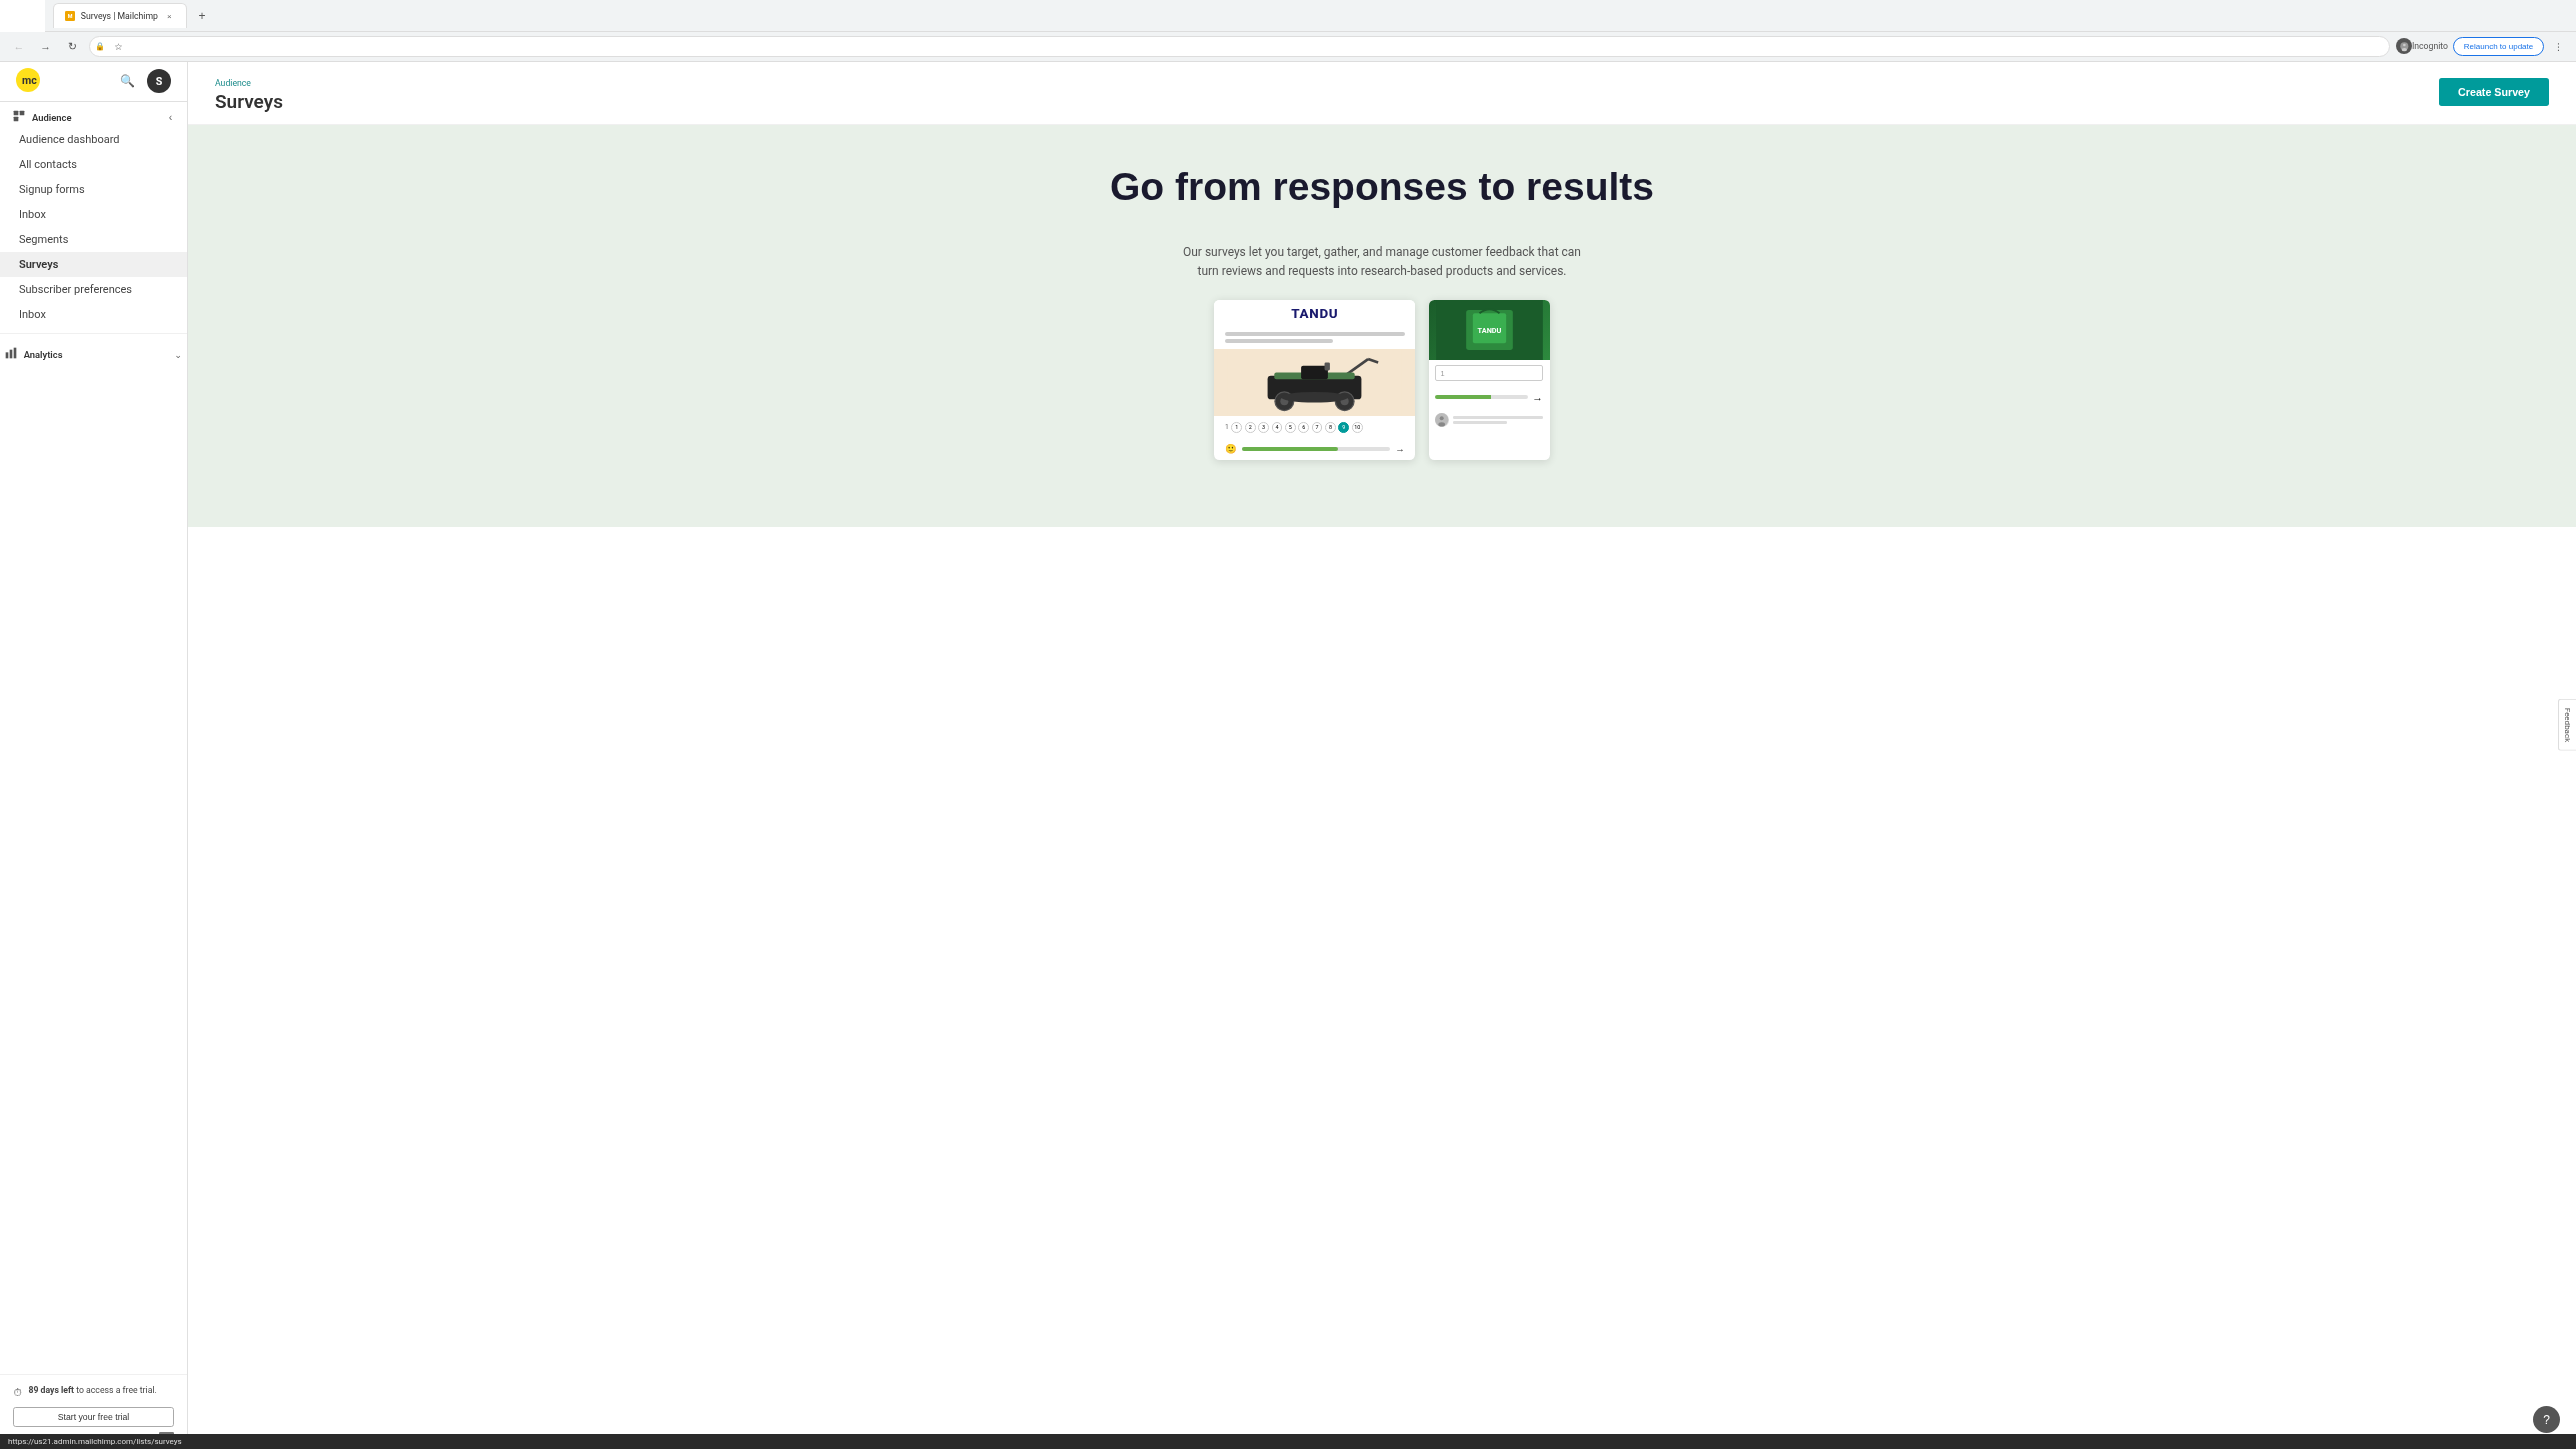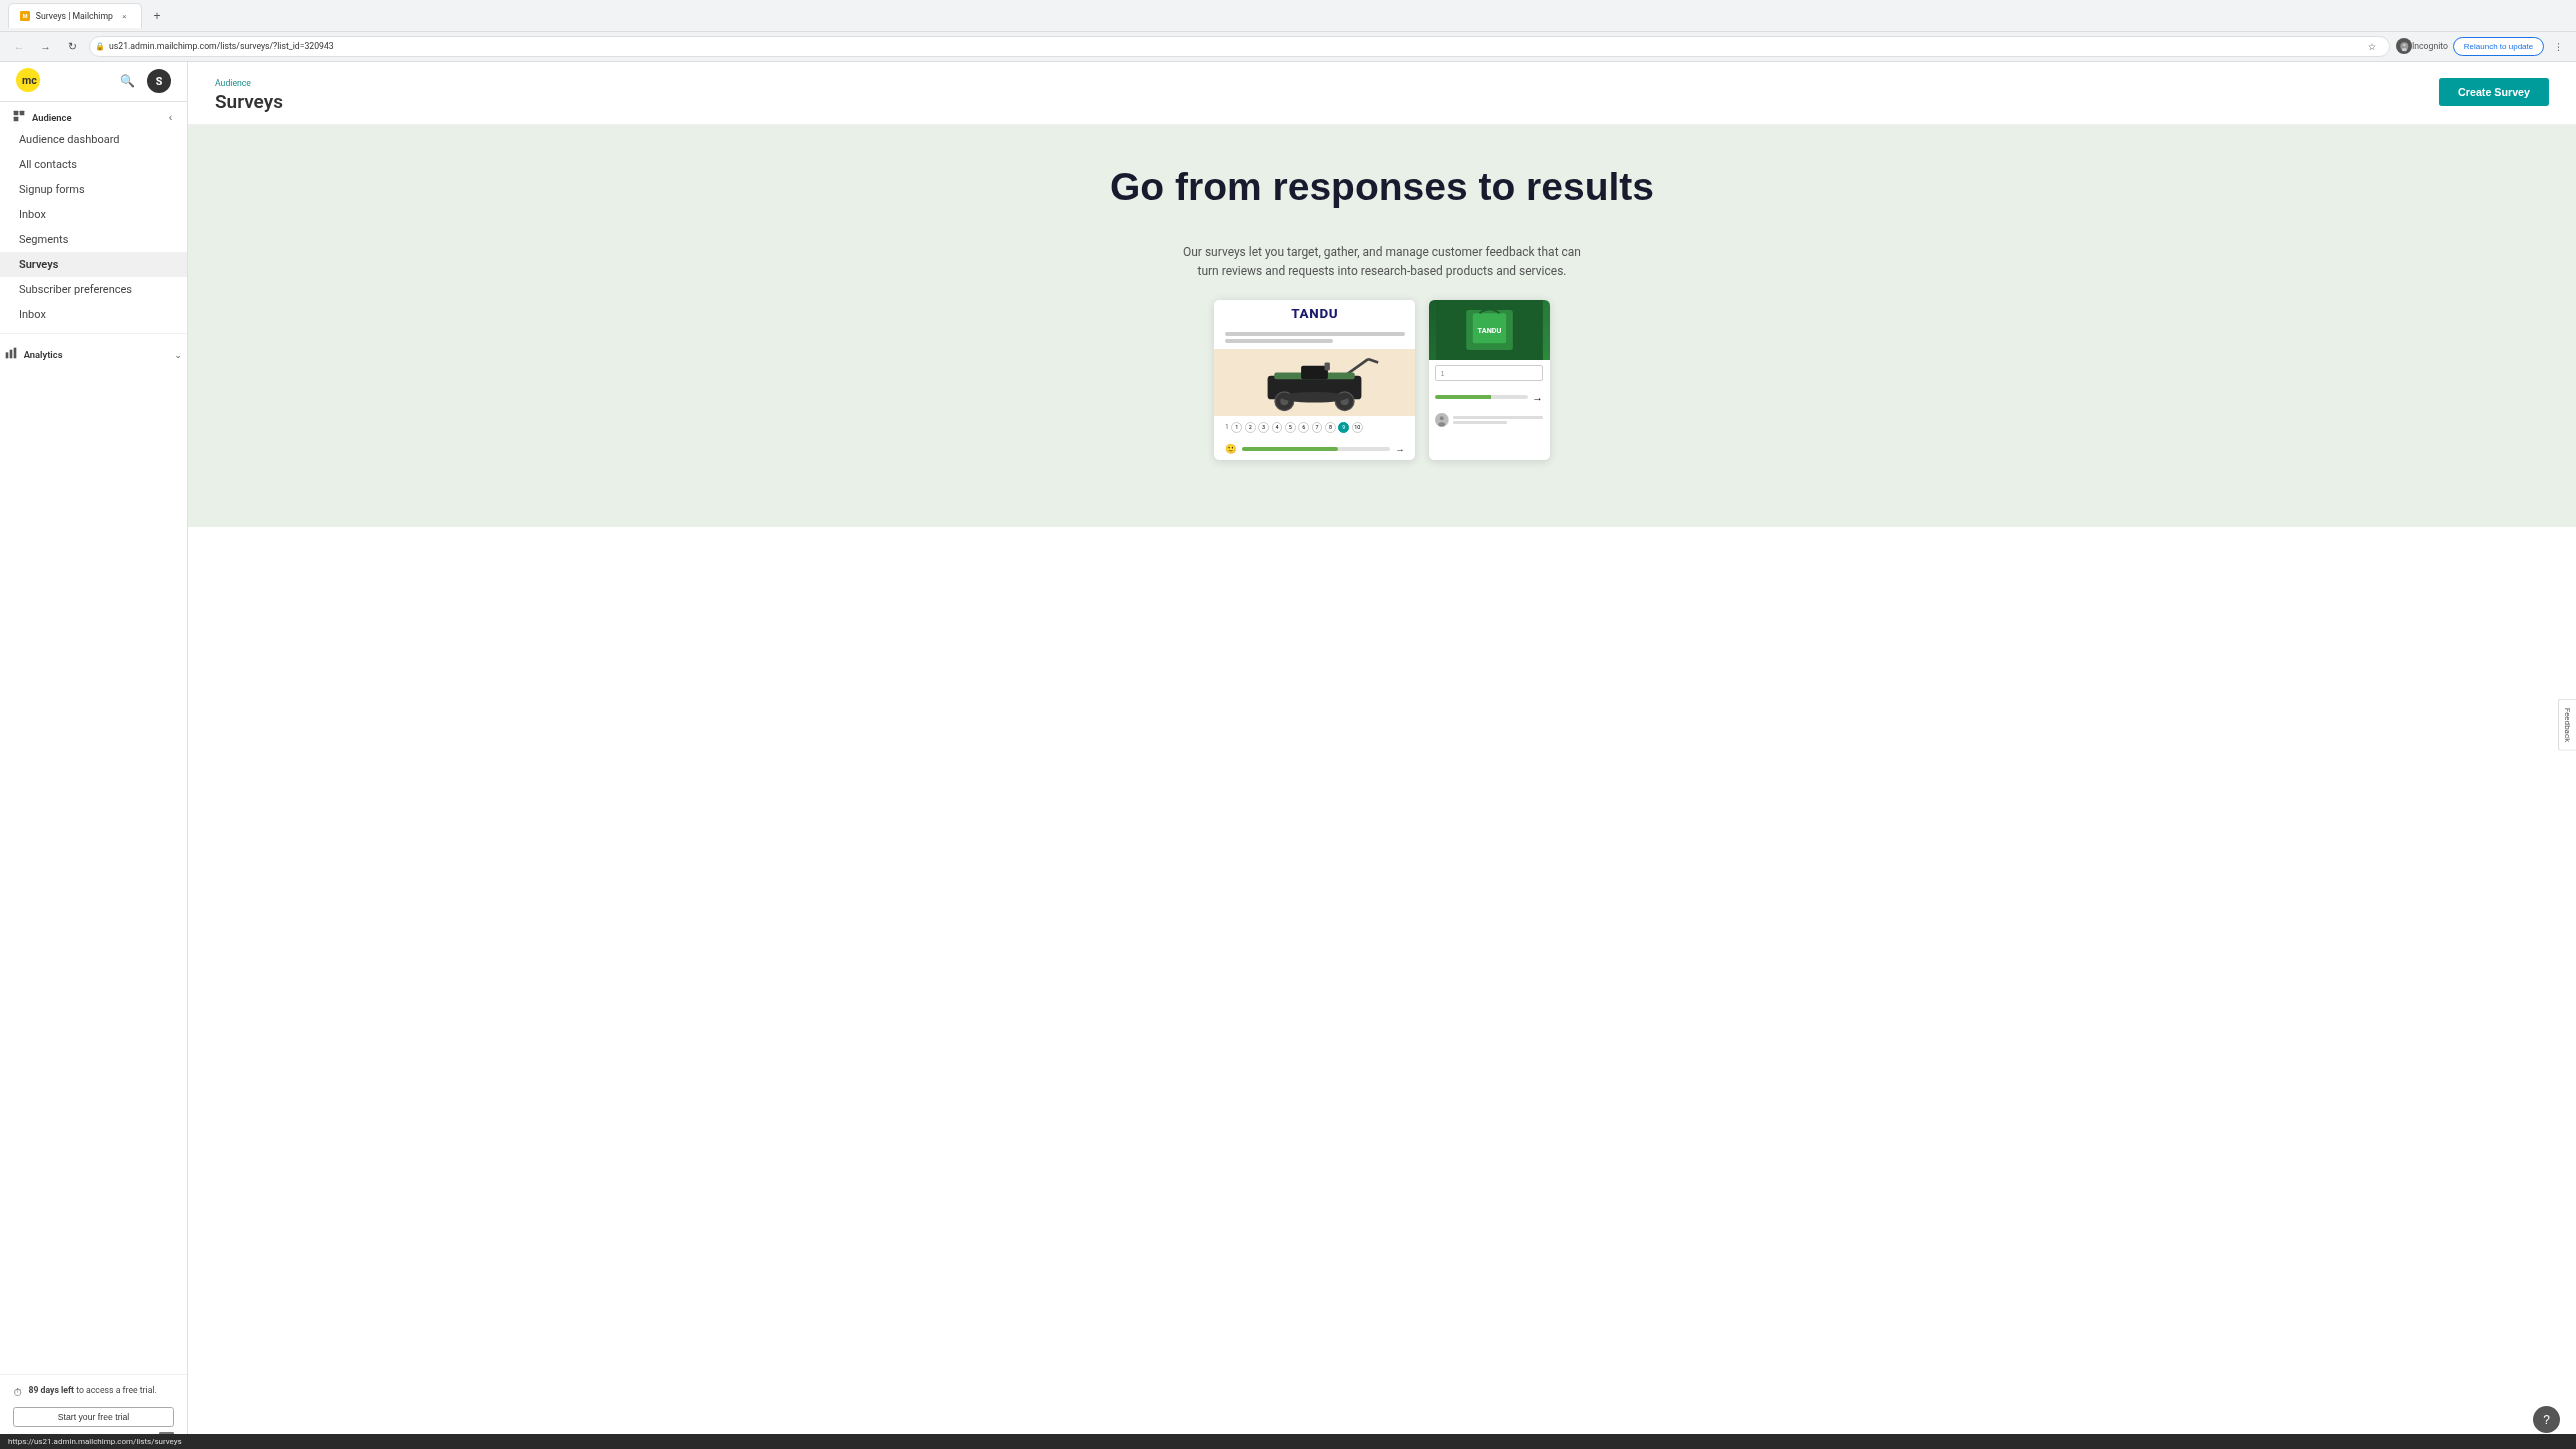--- a/index.html
+++ b/index.html
@@ -1,19 +1,19 @@
 <!DOCTYPE html>
 <html style="font-size:10.7px"><head>
   <meta charset="utf-8">
   <style>
     * { box-sizing: border-box; margin: 0; padding: 0; }
     body { font-family: -apple-system, BlinkMacSystemFont, 'Segoe UI', Roboto, sans-serif; background: #fff; overflow: hidden; height: 100vh; width: 100vw; }
 
     
-    .browser-chrome { background: #f1f3f4; height: 32px; display: flex; align-items: center; border-bottom: 0.7px solid #ddd; padding: 0 8px; gap: 5.4px; }
+    .browser-chrome { background: #f1f3f4; height: 32px; display: flex; align-items: center; border-bottom: 0.7px solid #ddd; padding: 0 8px; gap: 5.4px; margin-left: 45px; }
     .tab { display: flex; align-items: center; gap: 5.4px; background: #fff; border-radius: 5.4px 5.4px 0 0; padding: 5.4px 10.7px; height: 25.5px; font-size: 8.7px; color: #333; border: 0.7px solid #ddd; border-bottom: none; }
     .tab-favicon { width: 10.7px; height: 10.7px; background: #f0a500; border-radius: 1.3px; display: flex; align-items: center; justify-content: center; font-size: 5.4px; color: white; font-weight: bold; }
     .tab-close { width: 12px; height: 12px; border: none; background: none; cursor: pointer; border-radius: 50%; display: flex; align-items: center; justify-content: center; color: #666; font-size: 8px; }
     .new-tab-btn { width: 19px; height: 19px; border: none; background: none; cursor: pointer; color: #555; font-size: 12px; border-radius: 50%; display: flex; align-items: center; justify-content: center; }
 
     
     .address-bar-row { background: #f1f3f4; height: 29.5px; display: flex; align-items: center; padding: 0 8px; gap: 5.4px; border-bottom: 0.7px solid #ddd; }
     .nav-btn { width: 21.5px; height: 21.5px; border: none; background: none; cursor: pointer; border-radius: 50%; display: flex; align-items: center; justify-content: center; color: #555; font-size: 10.7px; }
     .nav-btn.disabled { color: #bbb; cursor: default; }
     .address-bar { flex: 1; height: 21.5px; background: #fff; border: 0.7px solid #ddd; border-radius: 10.7px; display: flex; align-items: center; padding: 0 8px 0 5.4px; gap: 4px; font-size: 8.7px; color: #333; }
@@ -128,21 +128,20 @@
   </div>
   <button class="new-tab-btn">+</button>
 </div>
 
 <div class="address-bar-row">
   <button class="nav-btn disabled">←</button>
   <button class="nav-btn">→</button>
   <button class="nav-btn">↻</button>
   <div class="address-bar">
     <span class="lock-icon">🔒</span>
-    <span class="address-text">us21.admin.mailchimp.com/lists/surveys/?list_id=320943</span>
     <div class="address-bar-actions">
       <button class="addr-btn">☆</button>
     </div>
   </div>
   <div class="incognito-area">
     <div class="incognito-icon">
       <svg width="10.7" height="10.7" viewBox="0 0 16 16">
           <circle cx="8" cy="8" r="6" fill="#999"></circle>
           <circle cx="8" cy="6" r="2" fill="#ccc"></circle>
           <ellipse cx="8" cy="13" rx="4" ry="2.5" fill="#ccc"></ellipse>

